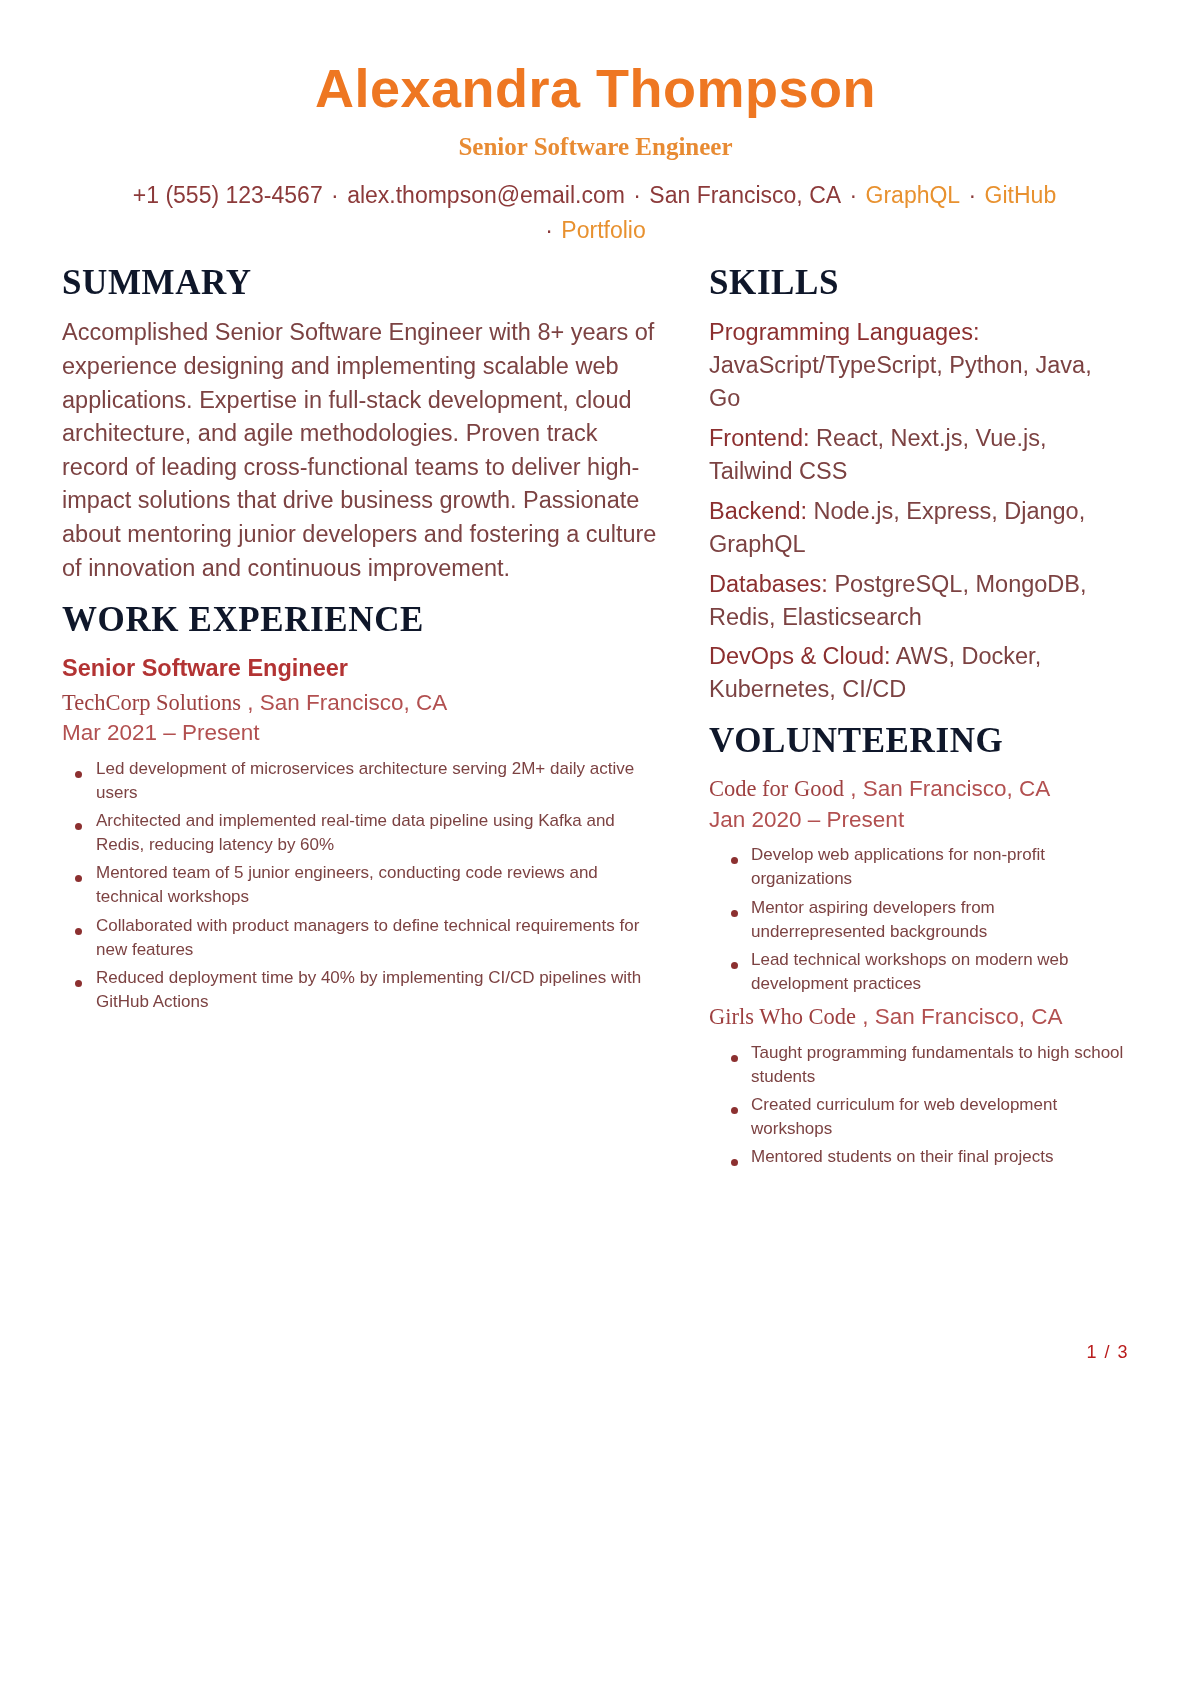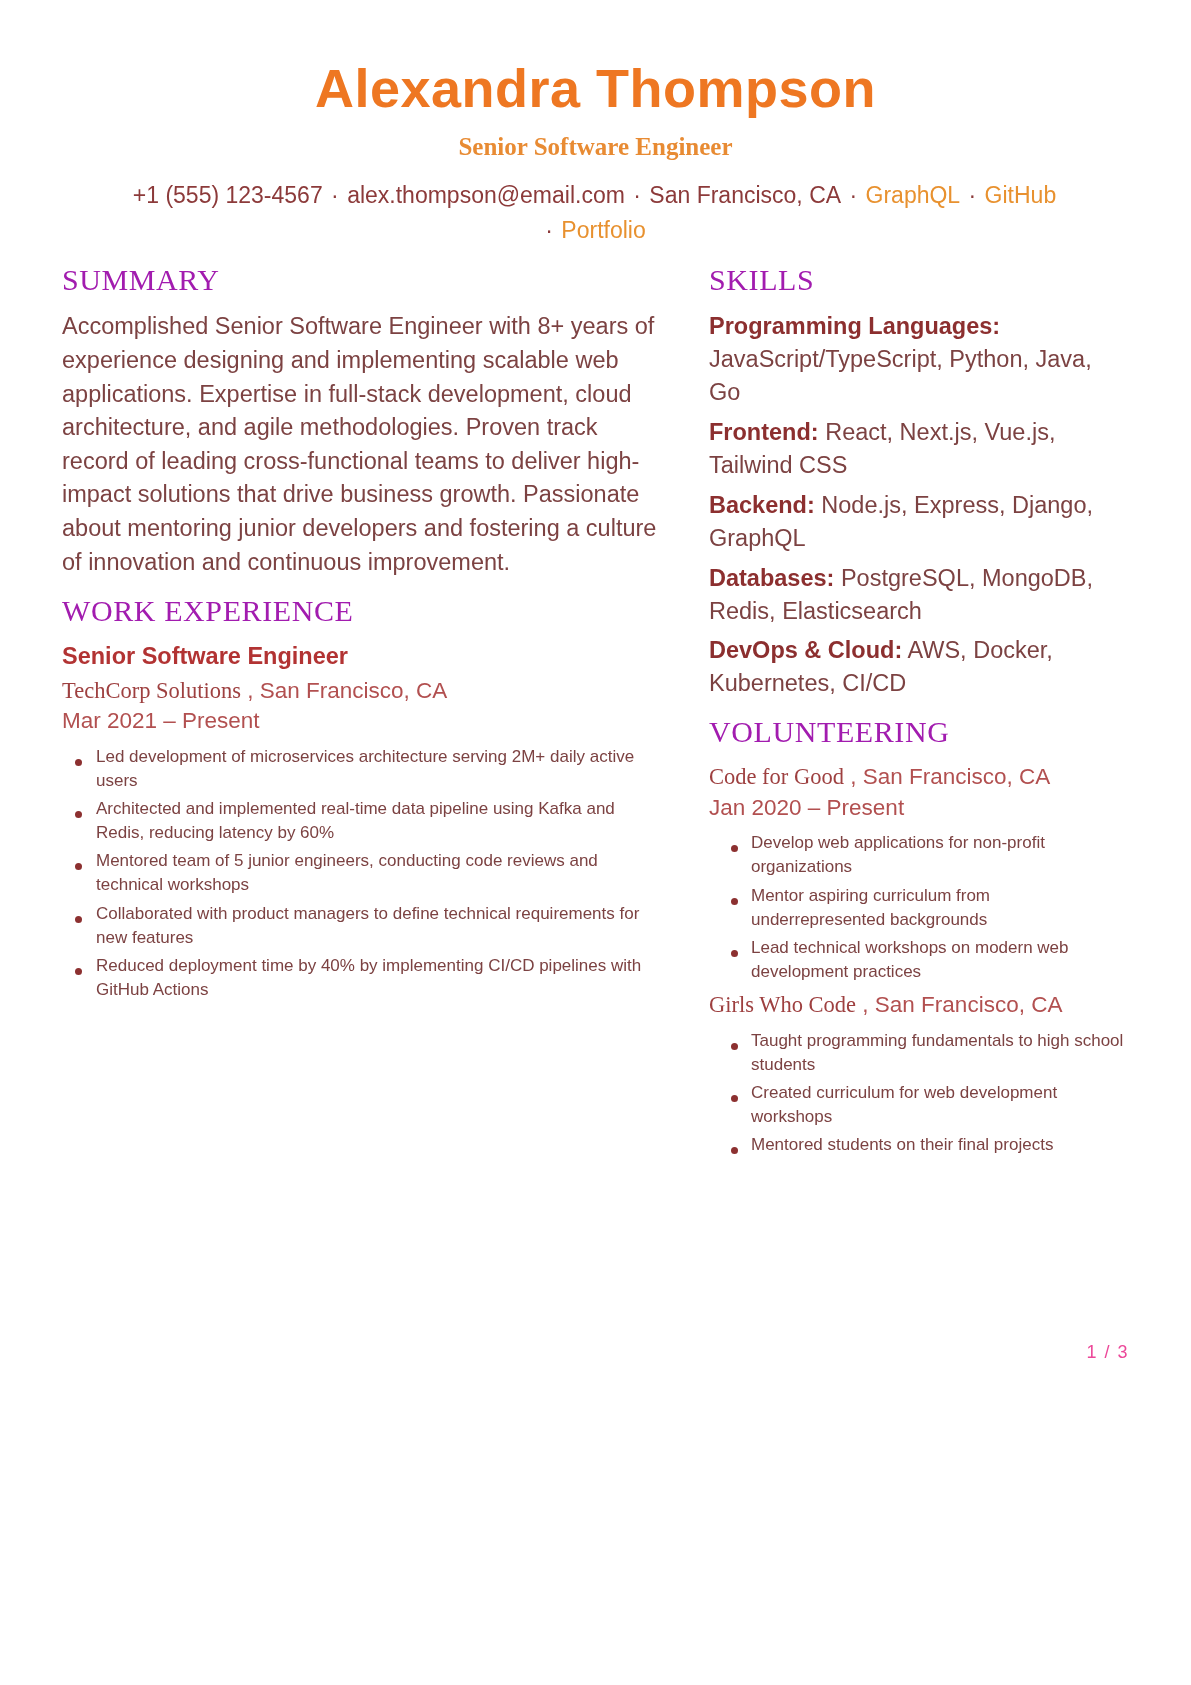--- a/index.html
+++ b/index.html
@@ -75,23 +75,23 @@
     flex: 0 0 595px;
   }
   .col-right {
     width: 415px;
     flex: 0 0 415px;
   }
 
   
   .section-title {
     font-family: "Liberation Serif", serif;
-    font-weight: 400;
-    font-size: 30px;
-    color: #a21caf;
+    font-weight: 700;
+    font-size: 35px;
+    color: #0f172a;
     letter-spacing: 0.6px;
     margin: 0 0 12px 0;
     line-height: 1.2;
   }
   .section {
     margin-bottom: 14px;
   }
 
   
   .summary-text {
@@ -166,31 +166,31 @@
   }
 
   
   .skill-row {
     font-size: 23.5px;
     line-height: 1.4;
     color: #7C4242;
     margin: 0 0 7px 0;
   }
   .skill-label {
-    font-weight: 700;
+    font-weight: 400;
     color: #8C2F2F;
   }
 
   
   .page-number {
     position: absolute;
     right: 62px;
     bottom: 42px;
     font-size: 18px;
-    color: #ec4899;
+    color: #b91c1c;
     letter-spacing: 1.5px;
   }
 </style>
 </head>
 <body>
 
 <div class="page">
 
   <div class="header">
     <h1 class="name">Alexandra Thompson</h1>
@@ -241,21 +241,21 @@
       </div>
 
       <div class="section">
         <div class="section-title">VOLUNTEERING</div>
         <div id="volunteer-entries">
             <div class="entry">
               <div class="entry-org-line"><span class="entry-org">Code for Good</span><span class="entry-loc"> , San Francisco, CA</span></div>
               <div class="entry-dates">Jan 2020 – Present</div>
               <ul class="bullets">
                 <li>Develop web applications for non-profit organizations</li>
-                <li>Mentor aspiring curriculum from underrepresented backgrounds</li>
+                <li>Mentor aspiring developers from underrepresented backgrounds</li>
                 <li>Lead technical workshops on modern web development practices</li>
               </ul>
             </div>
             <div class="entry">
               <div class="entry-org-line"><span class="entry-org">Girls Who Code</span><span class="entry-loc"> , San Francisco, CA</span></div>
               <ul class="bullets">
                 <li>Taught programming fundamentals to high school students</li>
                 <li>Created curriculum for web development workshops</li>
                 <li>Mentored students on their final projects</li>
               </ul>

